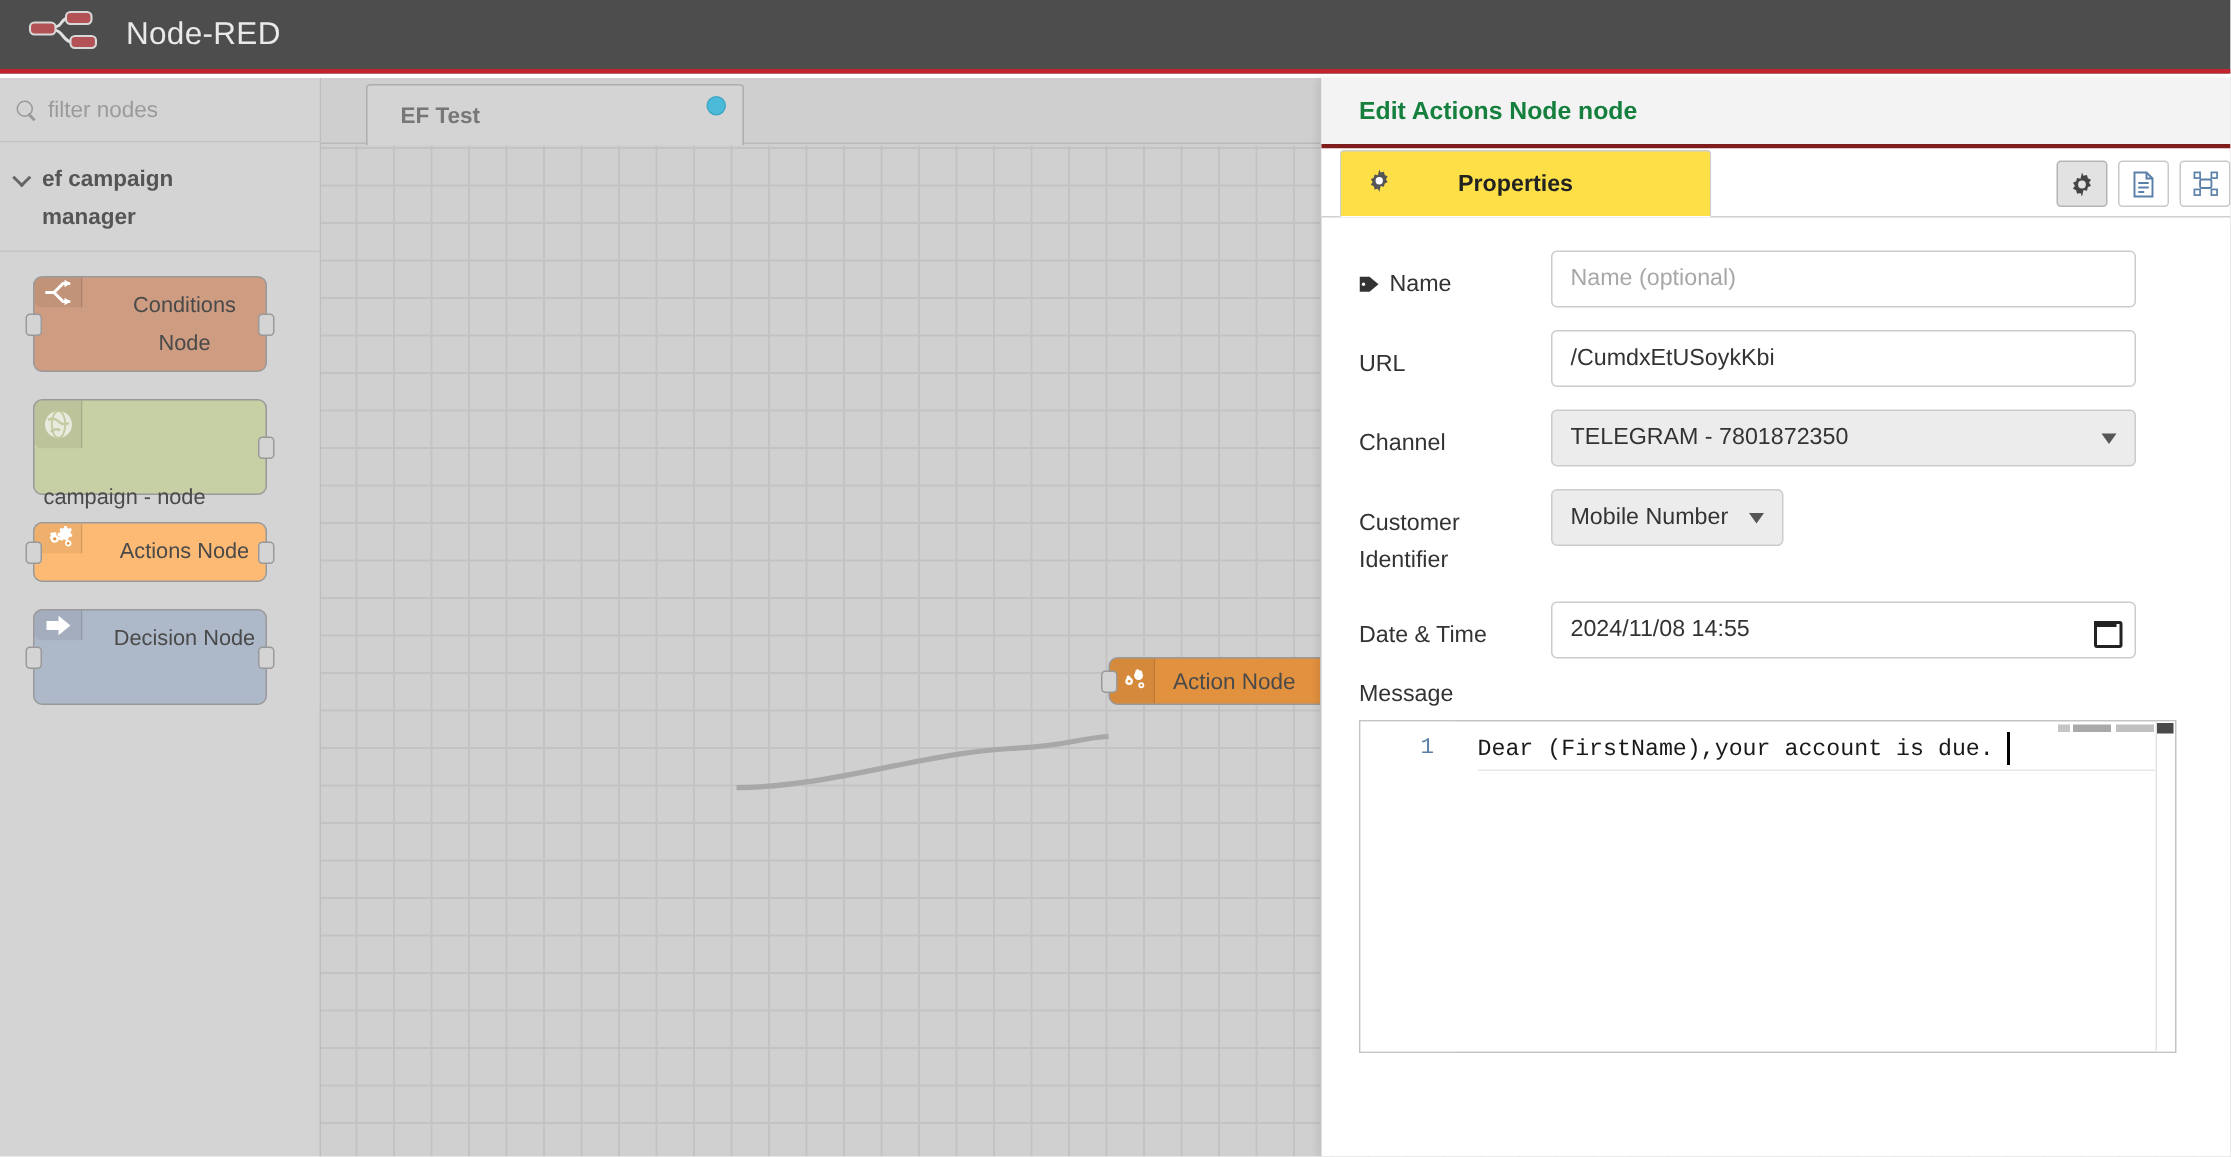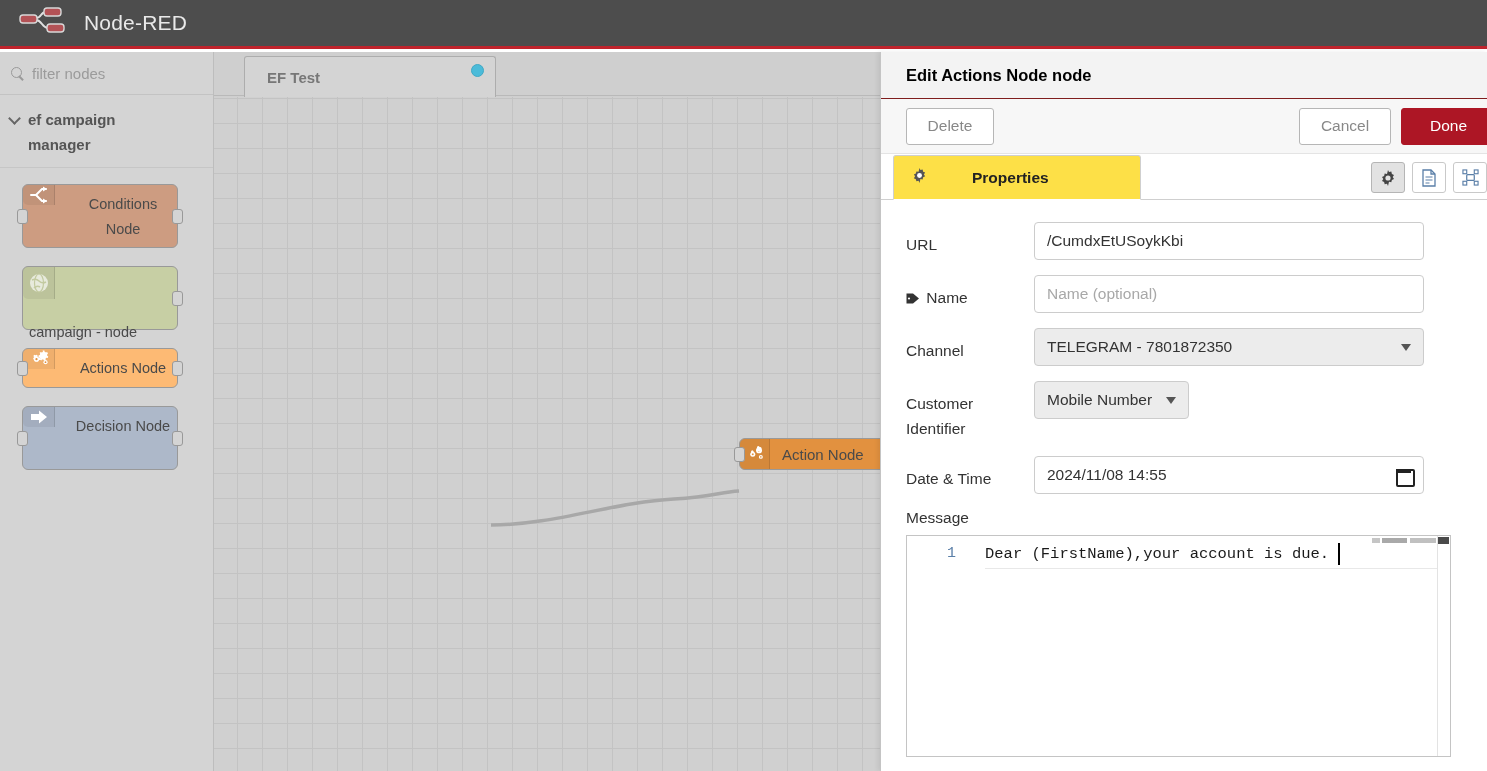--- a/index.html
+++ b/index.html
@@ -168,22 +168,22 @@
   }
 
   
   #edit-panel {
     position: absolute; right: 0; top: 52px; width: 607px; height: 719px;
     background: #fff; border-left: 1px solid #c4c4c4;
     box-shadow: -2px 0 5px rgba(0,0,0,.08);
   }
   #edit-title {
     height: 47px; display: flex; align-items: center;
-    padding-left: 25px; font-size: 16.5px; font-weight: bold; color: #000000;
-    background: #f3f3f3; border-bottom: 1px solid #7f1d1d;
+    padding-left: 25px; font-size: 16.5px; font-weight: bold; color: #15803d;
+    background: #f3f3f3; border-bottom: 3px solid #7f1d1d;
   }
   #edit-buttons {
     height: 55px; display: flex; align-items: center;
     padding: 0 0 0 25px; background: #f7f7f7; border-bottom: 1px solid #e4e4e4;
   }
   .ebtn {
     height: 37px; border-radius: 3px; font-size: 15.5px;
     display: inline-flex; align-items: center; justify-content: center;
     cursor: pointer; padding: 0 20px;
   }
@@ -421,25 +421,20 @@
       </div>
 
       <div id="canvas-scrollbar"></div>
     </div>
   </div>
 
   <div id="edit-panel">
 
     <div id="edit-title">Edit Actions Node node</div>
 
-    <div id="edit-buttons">
-      <div class="ebtn" id="btn-delete">Delete</div>
-      <div class="ebtn" id="btn-cancel">Cancel</div>
-      <div class="ebtn" id="btn-done">Done</div>
-    </div>
 
     <div id="tabrow">
       <div id="tab-properties">
         <span>
           <svg width="15" height="15" viewBox="0 0 16 16" aria-hidden="true">
             <path d="M8 0l1 2.1 2.3-.5.6 2.3 2.1 1-1.3 2 1.3 2-2.1 1-.6 2.3-2.3-.5L8 16l-1-2.3-2.3.5-.6-2.3-2.1-1 1.3-2-1.3-2 2.1-1 .6-2.3 2.3.5z" fill="#555"></path>
             <circle cx="8" cy="8" r="2.6" fill="#fff"></circle>
           </svg>
         </span>
         <span class="tab-text">Properties</span>
@@ -465,39 +460,39 @@
             <rect x="13" y="1" width="4" height="4" fill="none" stroke="#5a7fa8" stroke-width="1.2"></rect>
             <rect x="1" y="13" width="4" height="4" fill="none" stroke="#5a7fa8" stroke-width="1.2"></rect>
             <rect x="13" y="13" width="4" height="4" fill="none" stroke="#5a7fa8" stroke-width="1.2"></rect>
             <rect x="5" y="6" width="8" height="6" rx="1" fill="none" stroke="#5a7fa8" stroke-width="1.3"></rect>
           </svg>
         </div>
       </div>
     </div>
 
     <div id="form">
-
-      <div class="frow">
-        <div class="flabel">URL</div>
-        <div class="fctl">
-          <input class="finput" type="text" value="/CumdxEtUSoykKbi" style="">
-        </div>
-      </div>
 
       <div class="frow">
         <div class="flabel">
           <span class="tagicon">
             <svg width="14" height="13" viewBox="0 0 14 13" aria-hidden="true" style="vertical-align:-2px">
               <path d="M0.5 1.5h6.5l6 5-6 5H0.5z" fill="#333"></path>
               <circle cx="3" cy="6.5" r="1.1" fill="#fff"></circle>
             </svg>
           </span><span>Name</span>
         </div>
         <div class="fctl">
           <input class="finput" type="text" placeholder="Name (optional)" style="">
+        </div>
+      </div>
+
+      <div class="frow">
+        <div class="flabel">URL</div>
+        <div class="fctl">
+          <input class="finput" type="text" value="/CumdxEtUSoykKbi" style="">
         </div>
       </div>
 
       <div class="frow">
         <div class="flabel">Channel</div>
         <div class="fctl">
           <div class="fselect" id="sel-channel">
             <span>TELEGRAM - 7801872350</span>
             <span class="caret"></span>
           </div>

